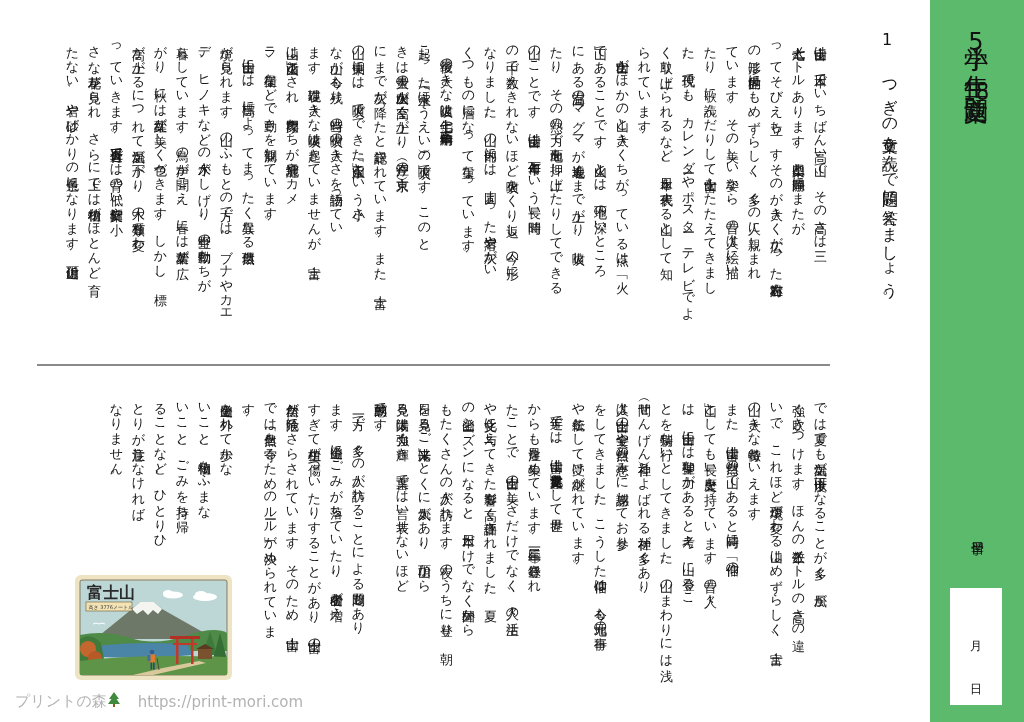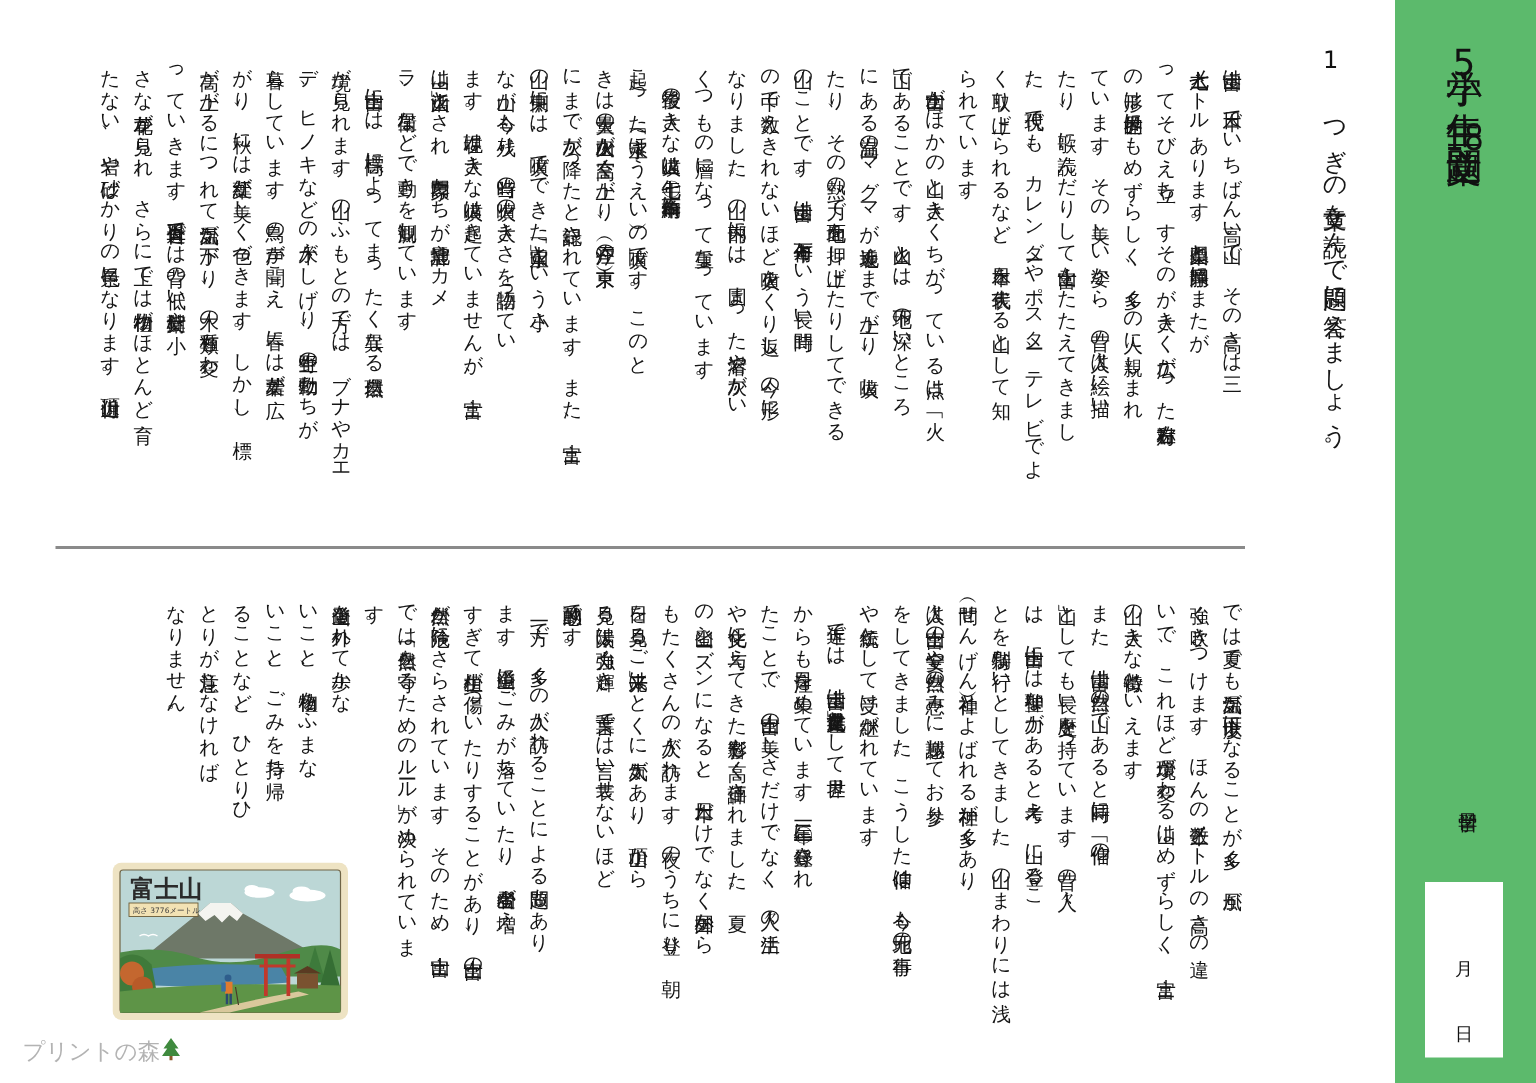--- a/index.html
+++ b/index.html
@@ -196,13 +196,14 @@
 </div>
 
 <div class="footer">
   <span>プリントの森</span>
   <span class="tree">
     <svg width="12" height="15" viewBox="0 0 12 15">
       <polygon points="6,0 11,7 8.5,7 12,12 0,12 3.5,7 1,7" fill="#3F8A3E"></polygon>
       <rect x="5" y="12" width="2" height="3" fill="#8B5A2B"></rect>
     </svg>
   </span>
+  <span>https://print-mori.com</span>
 </div>
 
 </body></html>

